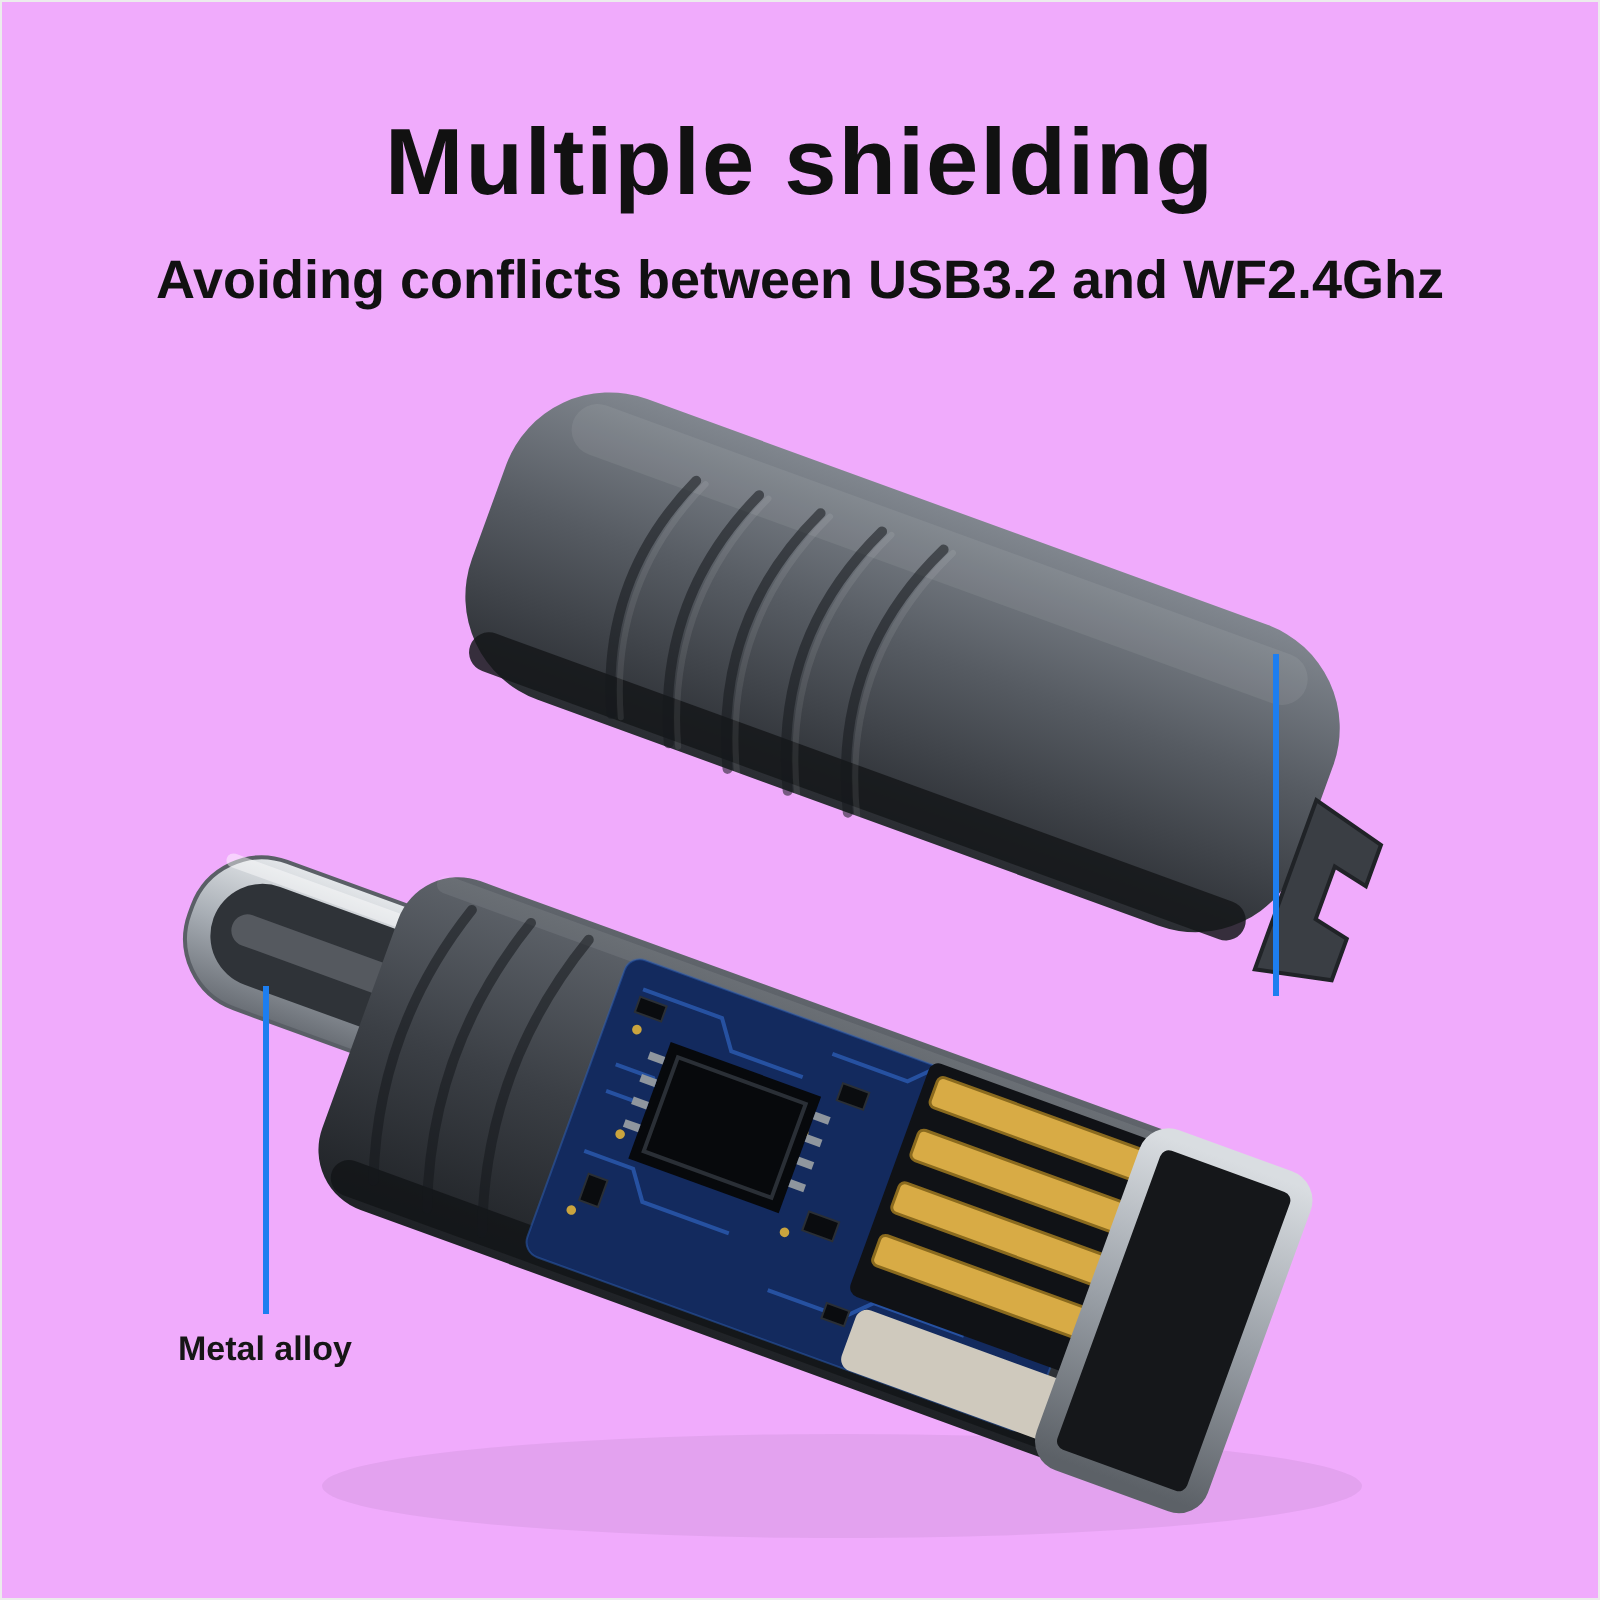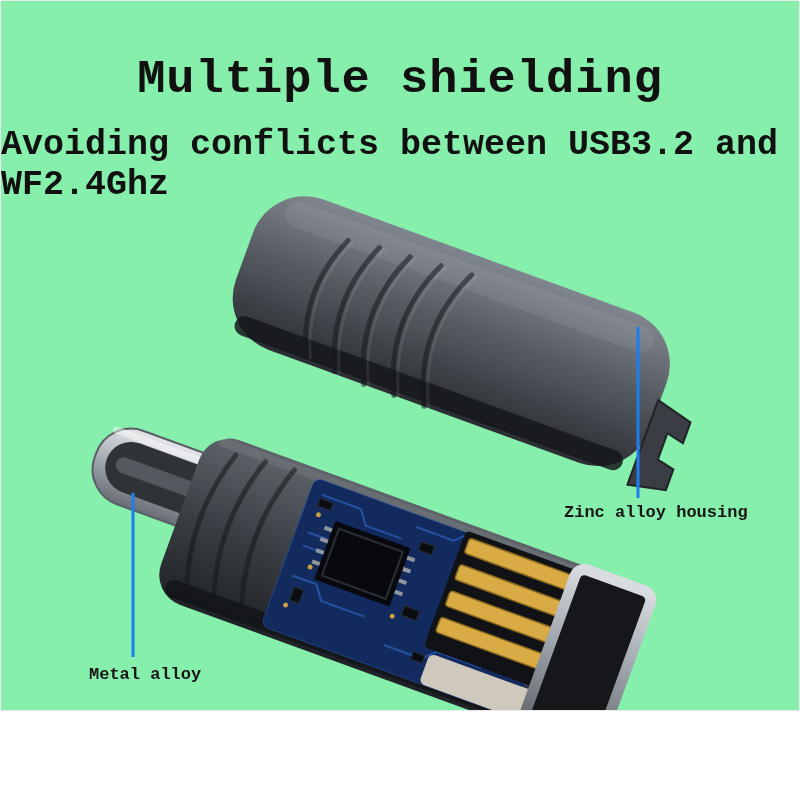--- a/index.html
+++ b/index.html
@@ -1,38 +1,38 @@
 <!DOCTYPE html>
 <html><head>
 <meta charset="utf-8">
 <style>
   html,body{margin:0;padding:0;background:#fff;}
   .page{
     position:relative;
-    width:800px;height:711px;
-    background:#86efac;
+    width:800px;height:800px;
+    background:#f0abfc;
     overflow:hidden;
     box-sizing:border-box;
     border:1px solid #ececec;
-    font-family:Liberation Mono, monospace;
+    font-family:Liberation Sans, sans-serif;
   }
   .title{
     position:absolute;
     top:52px;left:0;right:0;
     text-align:center;
     font-size:47px;
     font-weight:bold;
     letter-spacing:1px;
     color:#111;
   }
   .subtitle{
     position:absolute;
     top:124px;left:0;right:0;
-    text-align:left;
-    font-size:35px;
+    text-align:center;
+    font-size:27px;
     font-weight:bold;
     color:#111;
   }
   .illustration{
     position:absolute;
     top:0;left:0;
     width:800px;height:800px;
   }
   .callout-label{
     position:absolute;
@@ -177,16 +177,15 @@
         </g>
 
         <rect x="596" y="500" width="80" height="170" rx="10" fill="#15171a" stroke="url(#silverGrad)" stroke-width="11"></rect>
       </g>
     </g>
 
     <line x1="637" y1="326" x2="637" y2="497" stroke-width="3" stroke="#1d7ef0"></line>
     <line x1="132" y1="492" x2="132" y2="656" stroke-width="3" stroke="#1d7ef0"></line>
   </svg>
 
-  <div class="callout-label label-housing">Zinc alloy housing</div>
   <div class="callout-label label-plug">Metal alloy</div>
 
 </div>
 
 </body></html>

